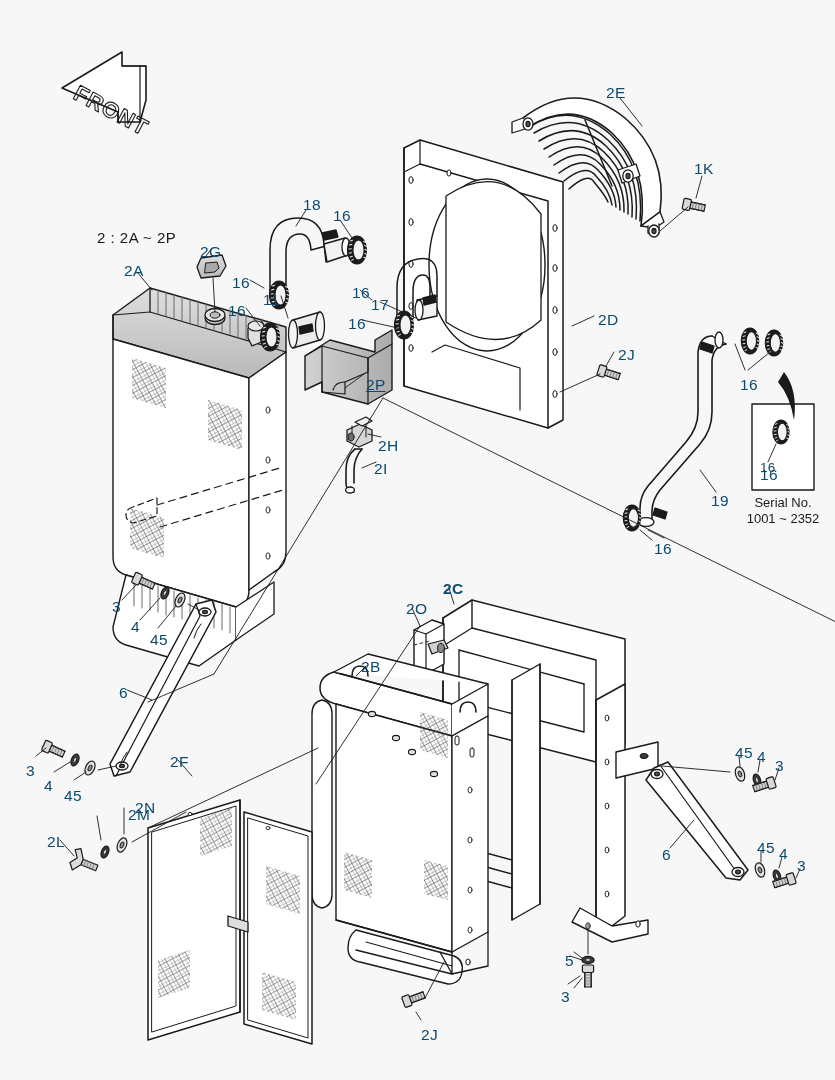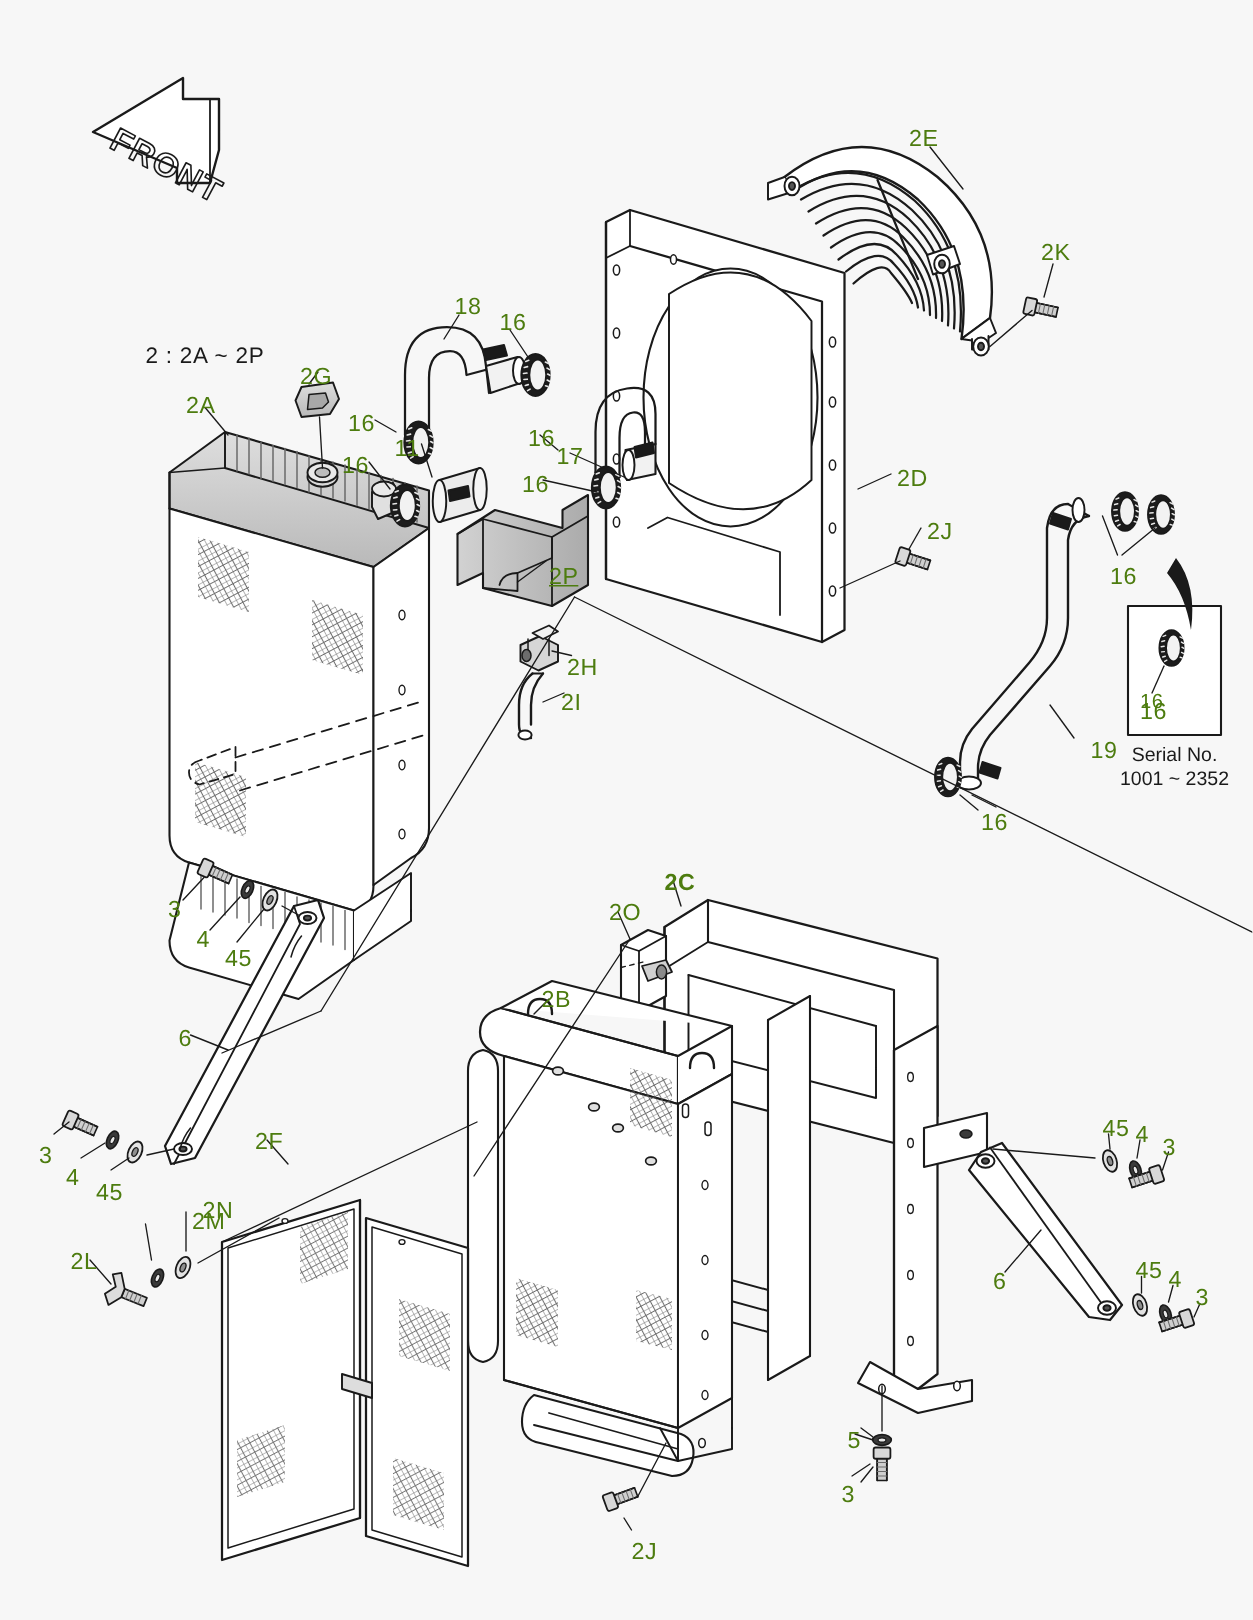--- a/index.html
+++ b/index.html
@@ -19,21 +19,21 @@
     position: absolute;
     left: 0;
     top: 0;
     width: 835px;
     height: 1080px;
   }
   .lbl {
     position: absolute;
     font-family: "Liberation Sans", sans-serif;
     font-size: 15.5px;
-    color: #4d7c0f;
+    color: #0c4a6e;
     white-space: nowrap;
     letter-spacing: 0.3px;
   }
   .lbl-sm {
     font-size: 13.5px;
   }
   .serial-txt {
     position: absolute;
     font-family: "Liberation Sans", sans-serif;
     font-size: 13px;
@@ -562,39 +562,39 @@
         <path d="M570 956 L582 960"></path>
         <path d="M568 984 L580 976"></path>
       </g>
 
     </g>
   </svg>
 
   <div class="hdr-note" style="left:97px; top:186px;margin-top:43px;">2 : 2A ~ 2P</div>
 
   <div class="lbl" style="left:606px; top:84px;">2E</div>
-  <div class="lbl" style="left:694px; top:160px;">2K</div>
+  <div class="lbl" style="left:694px; top:160px;">1K</div>
   <div class="lbl" style="left:303px; top:196px;">18</div>
   <div class="lbl" style="left:333px; top:207px;">16</div>
   <div class="lbl" style="left:200px; top:243px;">2G</div>
   <div class="lbl" style="left:232px; top:274px;">16</div>
   <div class="lbl" style="left:263px; top:291px;">11</div>
   <div class="lbl" style="left:352px; top:284px;">16</div>
   <div class="lbl" style="left:371px; top:296px;">17</div>
   <div class="lbl" style="left:124px; top:262px;">2A</div>
   <div class="lbl" style="left:228px; top:302px;">16</div>
   <div class="lbl" style="left:348px; top:315px;">16</div>
   <div class="lbl" style="left:598px; top:311px;">2D</div>
   <div class="lbl" style="left:618px; top:346px;">2J</div>
   <div class="lbl" style="left:366px; top:376px;text-decoration:underline;">2P</div>
   <div class="lbl" style="left:740px; top:376px;">16</div>
   <div class="lbl" style="left:378px; top:437px;">2H</div>
   <div class="lbl" style="left:374px; top:460px;">2I</div>
   <div class="lbl" style="left:760px; top:466px;">16</div>
-  <div class="lbl" style="left:711px; top:492px;margin-left:16px;">19</div>
+  <div class="lbl" style="left:711px; top:492px;">19</div>
   <div class="lbl" style="left:654px; top:540px;">16</div>
   <div class="lbl" style="left:443px; top:580px;font-weight:bold;">2C</div>
   <div class="lbl" style="left:406px; top:600px;">2O</div>
   <div class="lbl" style="left:112px; top:598px;">3</div>
   <div class="lbl" style="left:131px; top:618px;">4</div>
   <div class="lbl" style="left:150px; top:631px;">45</div>
   <div class="lbl" style="left:361px; top:658px;">2B</div>
   <div class="lbl" style="left:119px; top:684px;">6</div>
   <div class="lbl" style="left:26px; top:762px;">3</div>
   <div class="lbl" style="left:44px; top:777px;">4</div>

